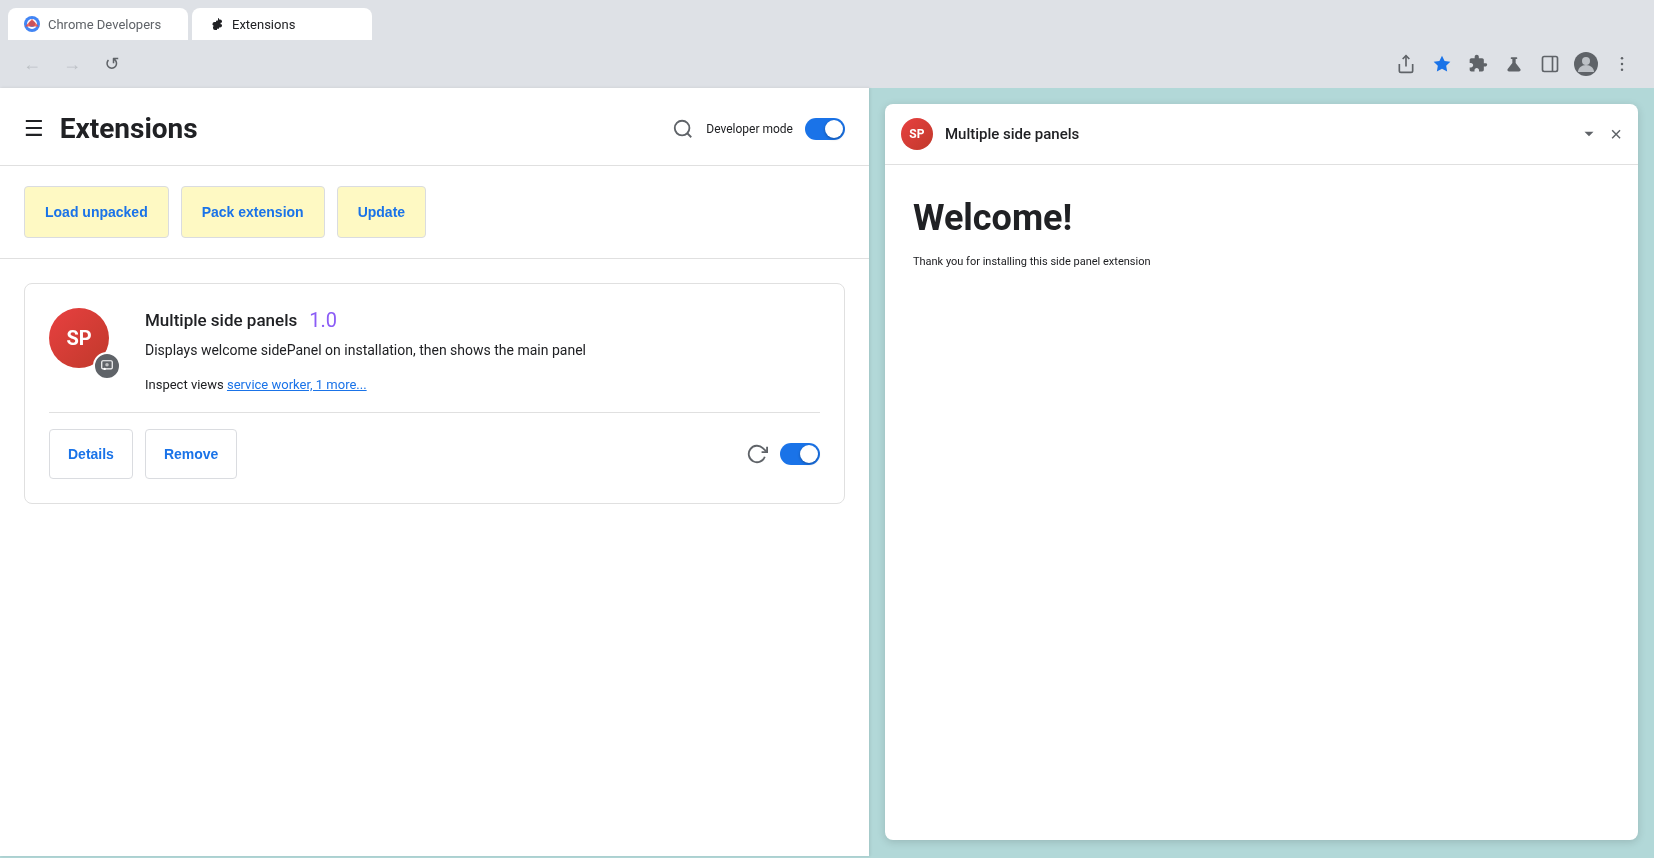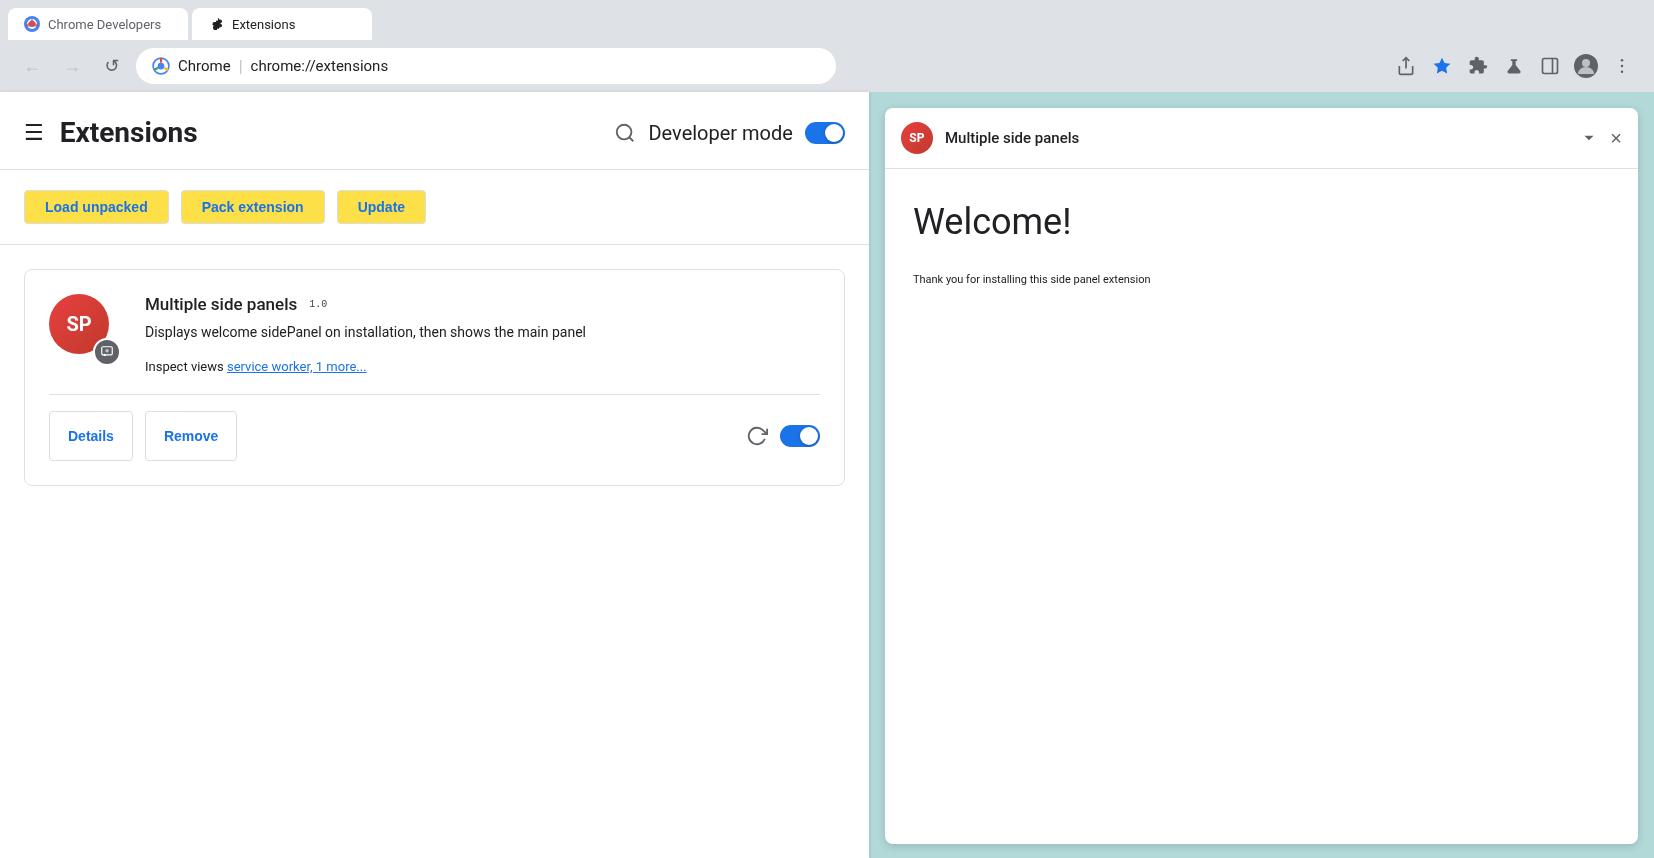--- a/index.html
+++ b/index.html
@@ -147,21 +147,21 @@
       background: none;
       border: none;
       cursor: pointer;
       font-size: 20px;
       color: #5f6368;
       display: flex;
       align-items: center;
     }
 
     .dev-mode-label {
-      font-size: 20px;
+      font-size: 12px;
       color: #202124;
     }
 
     .toggle-switch {
       width: 40px;
       height: 22px;
       background: #1a73e8;
       border-radius: 11px;
       position: relative;
       cursor: pointer;
@@ -182,23 +182,23 @@
     
     .action-buttons {
       display: flex;
       gap: 12px;
       padding: 20px 24px;
       border-bottom: 1px solid #e0e0e0;
     }
 
     .action-btn {
       border: 1px solid #dadce0;
-      background: #fde047;
+      background: #fef9c3;
       border-radius: 4px;
-      padding: 8px 20px;
+      padding: 17px 20px;
       font-size: 14px;
       font-weight: 600;
       color: #1a73e8;
       cursor: pointer;
     }
 
     
     .extension-card {
       margin: 24px;
       border: 1px solid #e0e0e0;
@@ -261,23 +261,22 @@
       margin-bottom: 8px;
     }
 
     .extension-name {
       font-size: 17px;
       font-weight: 500;
       color: #202124;
     }
 
     .extension-version {
-      font-size: 10px;
-      color: #404040;
-      font-family: Liberation Mono, monospace;
+      font-size: 20px;
+      color: #8b5cf6;
     }
 
     .extension-desc {
       font-size: 14px;
       color: #202124;
       line-height: 1.5;
       margin-bottom: 16px;
     }
 
     .extension-id {
@@ -409,23 +408,23 @@
       align-items: center;
     }
 
     .side-panel-content {
       padding: 32px 28px;
       flex: 1;
     }
 
     .welcome-title {
       font-size: 36px;
-      font-weight: 400;
-      color: #202124;
-      margin-bottom: 28px;
+      font-weight: 700;
+      color: #202124;
+      margin-bottom: 14px;
     }
 
     .welcome-text {
       font-size: 11px;
       color: #202124;
       line-height: 1.6;
     }
 
     
     ::-webkit-scrollbar { width: 8px; }
@@ -457,32 +456,20 @@
       </svg>
       <span>Extensions</span>
     </div>
   </div>
 
   <div class="nav-bar">
     <button class="nav-btn disabled">←</button>
     <button class="nav-btn" style="color:#bdc1c6;">→</button>
     <button class="nav-btn">↺</button>
 
-    <div class="address-bar">
-      <svg width="18" height="18" viewBox="0 0 16 16">
-        <circle cx="8" cy="8" r="7" fill="none" stroke="#4285F4" stroke-width="1.5"></circle>
-        <circle cx="8" cy="8" r="3" fill="#4285F4"></circle>
-        <line x1="8" y1="1" x2="8" y2="5" stroke="#EA4335" stroke-width="2"></line>
-        <line x1="14.2" y1="11.5" x2="10.6" y2="9.5" stroke="#FBBC05" stroke-width="2"></line>
-        <line x1="1.8" y1="11.5" x2="5.4" y2="9.5" stroke="#34A853" stroke-width="2"></line>
-      </svg>
-      <span style="color:#202124;font-size:15px;">Chrome</span>
-      <span style="color:#bdc1c6;">|</span>
-      <span style="font-size:15px;color:#202124;">chrome://extensions</span>
-    </div>
 
     <div class="toolbar-actions">
       <button class="toolbar-icon-btn" title="Share">
         <svg width="20" height="20" viewBox="0 0 24 24" fill="none" stroke="#5f6368" stroke-width="2">
           <path d="M4 12v8a2 2 0 0 0 2 2h12a2 2 0 0 0 2-2v-8"></path>
           <polyline points="16 6 12 2 8 6"></polyline>
           <line x1="12" y1="2" x2="12" y2="15"></line>
         </svg>
       </button>
       <button class="toolbar-icon-btn active" title="Bookmark">

